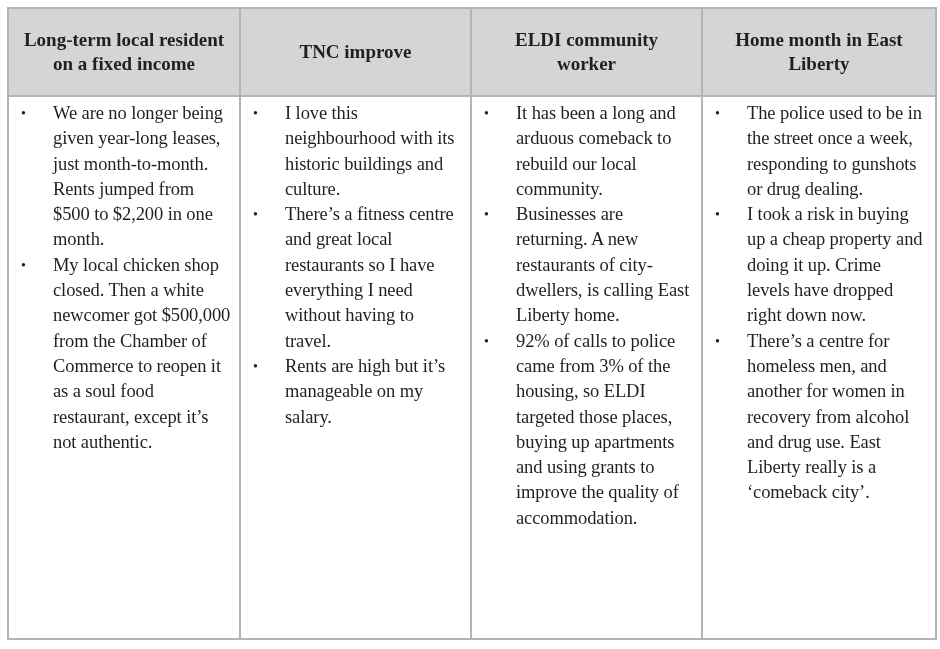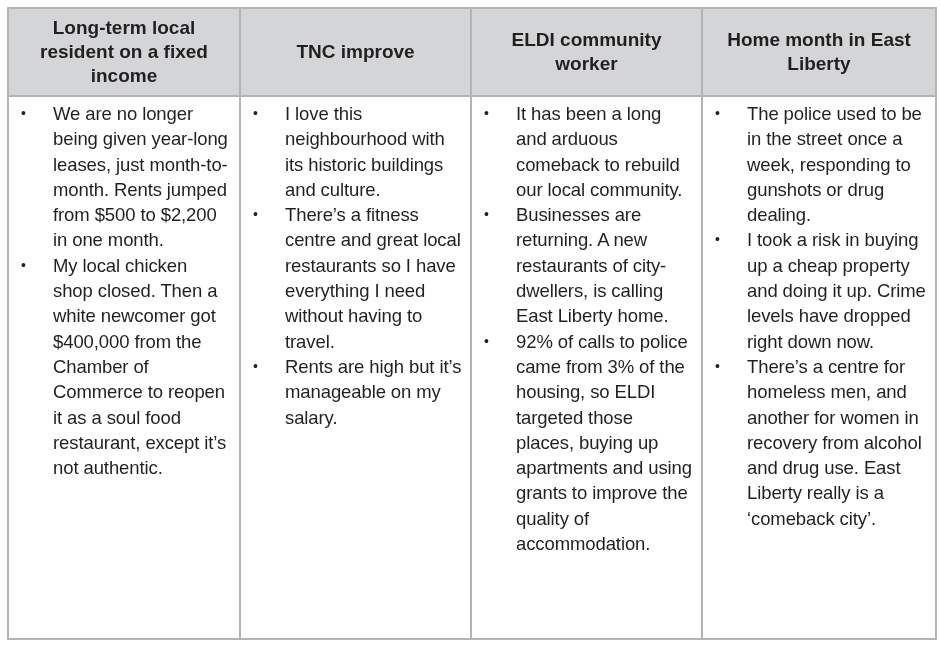--- a/index.html
+++ b/index.html
@@ -3,21 +3,21 @@
 <meta charset="utf-8">
 <style>
   html, body { margin: 0; padding: 0; background: #ffffff; }
   body { width: 940px; height: 649px; position: relative; overflow: hidden; }
   .table-wrap {
     position: absolute; left: 7px; top: 7px; width: 928px; height: 633px;
   }
   table {
     border-collapse: collapse; width: 100%; height: 100%;
     table-layout: fixed;
-    font-family: Liberation Sans, sans-serif;
+    font-family: Liberation Serif, serif;
     color: #231f20;
   }
   col.c1 { width: 232px; }
   col.c2 { width: 231px; }
   col.c3 { width: 231px; }
   col.c4 { width: 234px; }
   th, td { border: 2px solid #b4b4b6; }
   th {
     background: #d4d5d7; height: 86px; font-weight: bold;
     font-size: 19px; line-height: 24px; text-align: center;
@@ -50,21 +50,21 @@
       <th>TNC improve</th>
       <th>ELDI community worker</th>
       <th>Home month in East Liberty</th>
     </tr>
   </thead>
   <tbody>
     <tr>
       <td>
         <ul>
           <li><span class="bullet">•</span><span>We are no longer being given year-long leases, just month-to-month. Rents jumped from $500 to $2,200 in one month.</span></li>
-          <li><span class="bullet">•</span><span>My local chicken shop closed. Then a white newcomer got $400,000 from the Chamber of Commerce to reopen it as a soul food restaurant, except it’s not authentic.</span></li>
+          <li><span class="bullet">•</span><span>My local chicken shop closed. Then a white newcomer got $500,000 from the Chamber of Commerce to reopen it as a soul food restaurant, except it’s not authentic.</span></li>
         </ul>
       </td>
       <td>
         <ul>
           <li><span class="bullet">•</span><span>I love this neighbourhood with its historic buildings and culture.</span></li>
           <li><span class="bullet">•</span><span>There’s a fitness centre and great local restaurants so I have everything I need without having to travel.</span></li>
           <li><span class="bullet">•</span><span>Rents are high but it’s manageable on my salary.</span></li>
         </ul>
       </td>
       <td>

